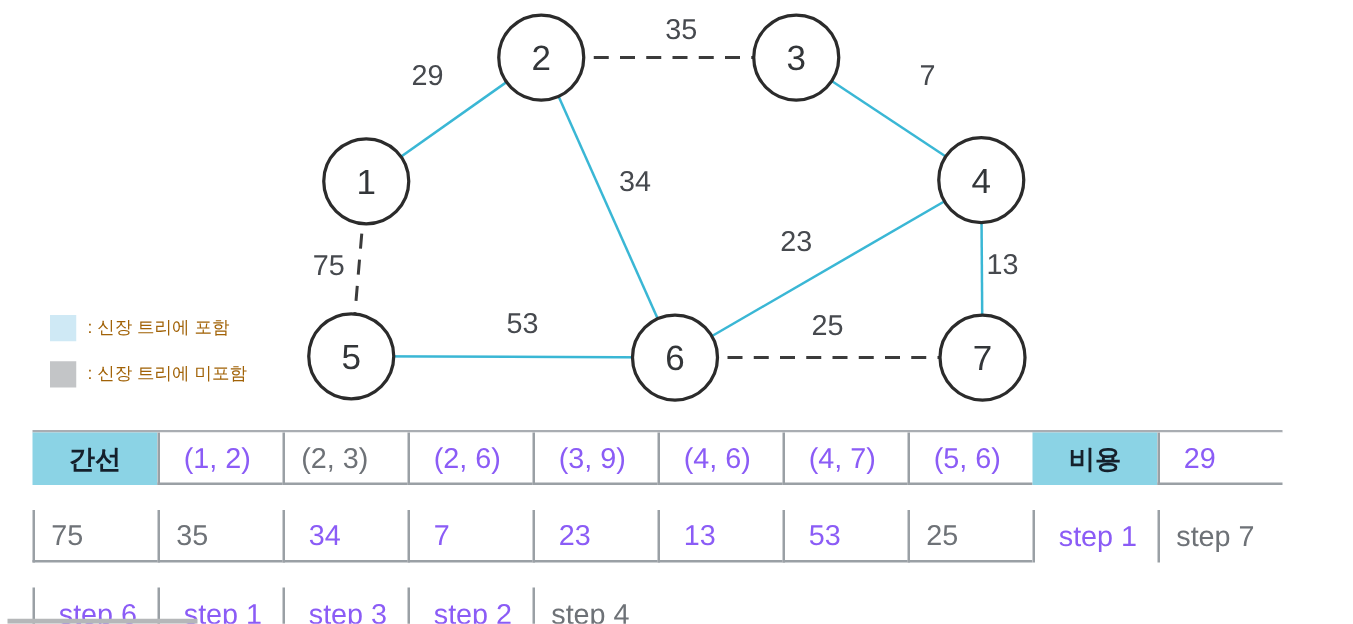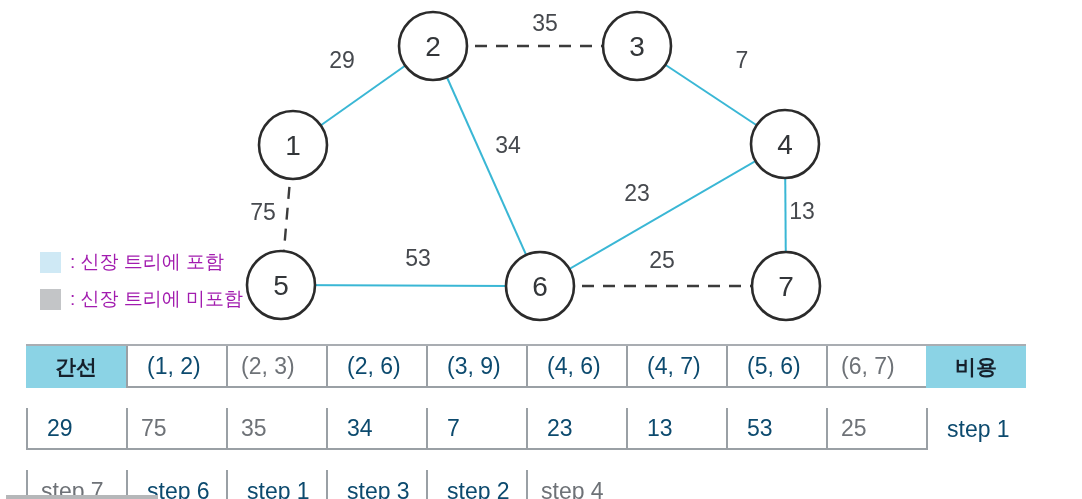--- a/index.html
+++ b/index.html
@@ -13,41 +13,41 @@
   .edge-line.exc { stroke: #3b3b3b; stroke-width: 2.4; stroke-dasharray: 12 9; fill: none; }
   .node-circle { fill: #ffffff; stroke: #2b2b2b; stroke-width: 2.6; }
   .node-num { font-size: 28px; fill: #333639; text-anchor: middle; }
   .edge-label { font-size: 23px; fill: #46494e; text-anchor: middle; }
 
   .legend { position: absolute; left: 40px; top: 251px; }
   .legend-item { display: flex; align-items: center; height: 22px; margin-bottom: 15px; }
   .swatch { width: 21px; height: 21px; margin-right: 9px; flex: 0 0 auto; }
   .sw-inc { background: #cfe9f5; }
   .sw-exc { background: #c3c5c7; }
-  .legend-label { font-size: 19px; color: #a21caf; white-space: nowrap; }
+  .legend-label { font-size: 14px; color: #a16207; white-space: nowrap; }
 
   .mst-table {
     position: absolute; left: 26px; top: 344px;
     display: grid;
     grid-template-columns: 100px repeat(9, 100px);
     grid-auto-rows: 42px;
     row-gap: 20px;
     border-top: 2px solid #a9adb2;
     border-bottom: 2px solid #9aa0a5;
   }
   .th {
     background: #8bd3e5; color: #15202b; font-weight: bold; font-size: 21px;
     display: flex; align-items: center; justify-content: center;
   }
   .td {
     font-size: 23px; display: flex; align-items: center; padding-left: 13px;
     border-left: 2px solid #9aa0a5; background: #ffffff; white-space: nowrap;
   }
   .td.sep { border-bottom: 2px solid #9aa0a5; }
-  .td.inc { color: #0c4a6e; padding-left: 19px; }
+  .td.inc { color: #8b5cf6; padding-left: 19px; }
   .td.exc { color: #6e7277; }
 
   .bottom-strip {
     position: absolute; left: 6px; top: 495px; width: 152px; height: 4px;
     background: #b5b7b9;
   }
 </style>
 </head>
 <body>
 
@@ -101,21 +101,20 @@
 
   <div class="mst-table">
       <div class="th">간선</div>
       <div class="td inc sep">(1, 2)</div>
       <div class="td exc sep">(2, 3)</div>
       <div class="td inc sep">(2, 6)</div>
       <div class="td inc sep">(3, 9)</div>
       <div class="td inc sep">(4, 6)</div>
       <div class="td inc sep">(4, 7)</div>
       <div class="td inc sep">(5, 6)</div>
-      <div class="td exc sep">(6, 7)</div>
       <div class="th">비용</div>
       <div class="td inc sep">29</div>
       <div class="td exc sep">75</div>
       <div class="td exc sep">35</div>
       <div class="td inc sep">34</div>
       <div class="td inc sep">7</div>
       <div class="td inc sep">23</div>
       <div class="td inc sep">13</div>
       <div class="td inc sep">53</div>
       <div class="td exc sep">25</div>

